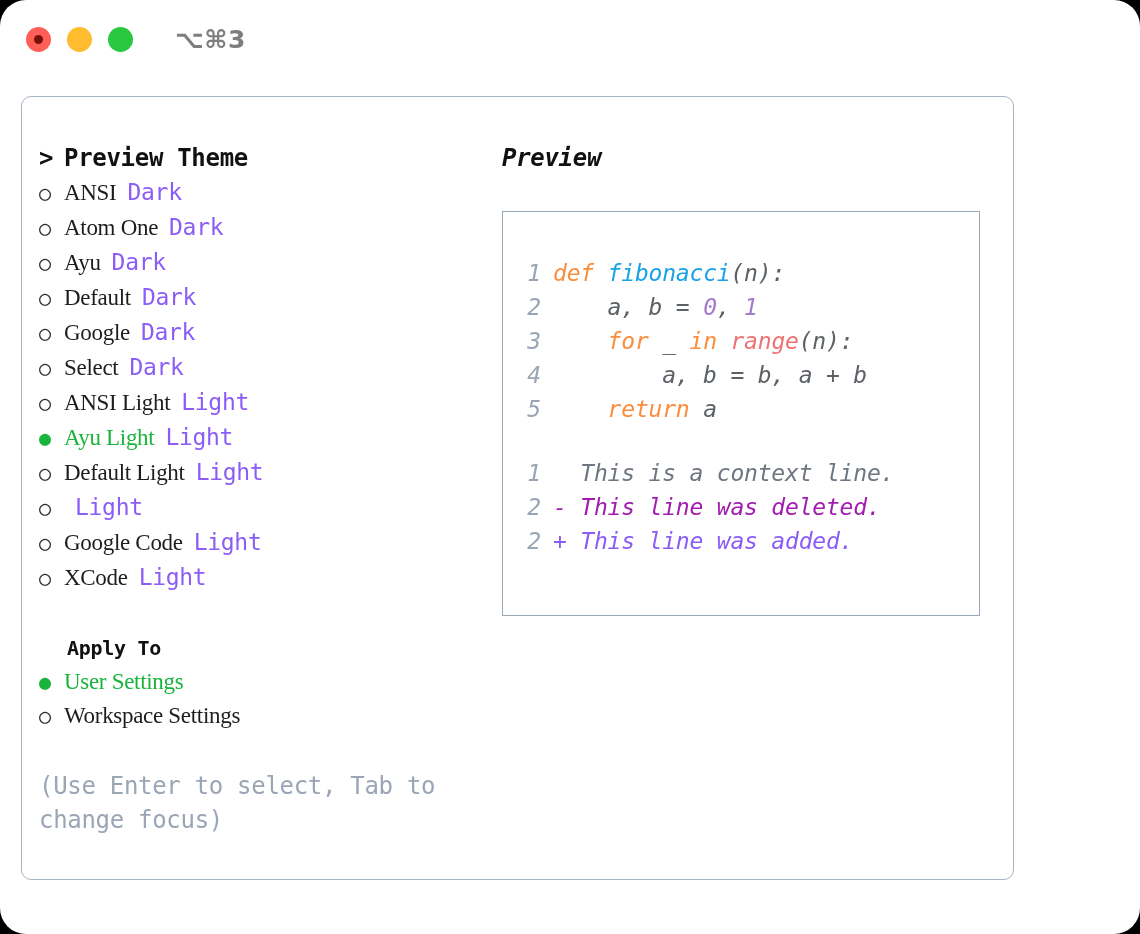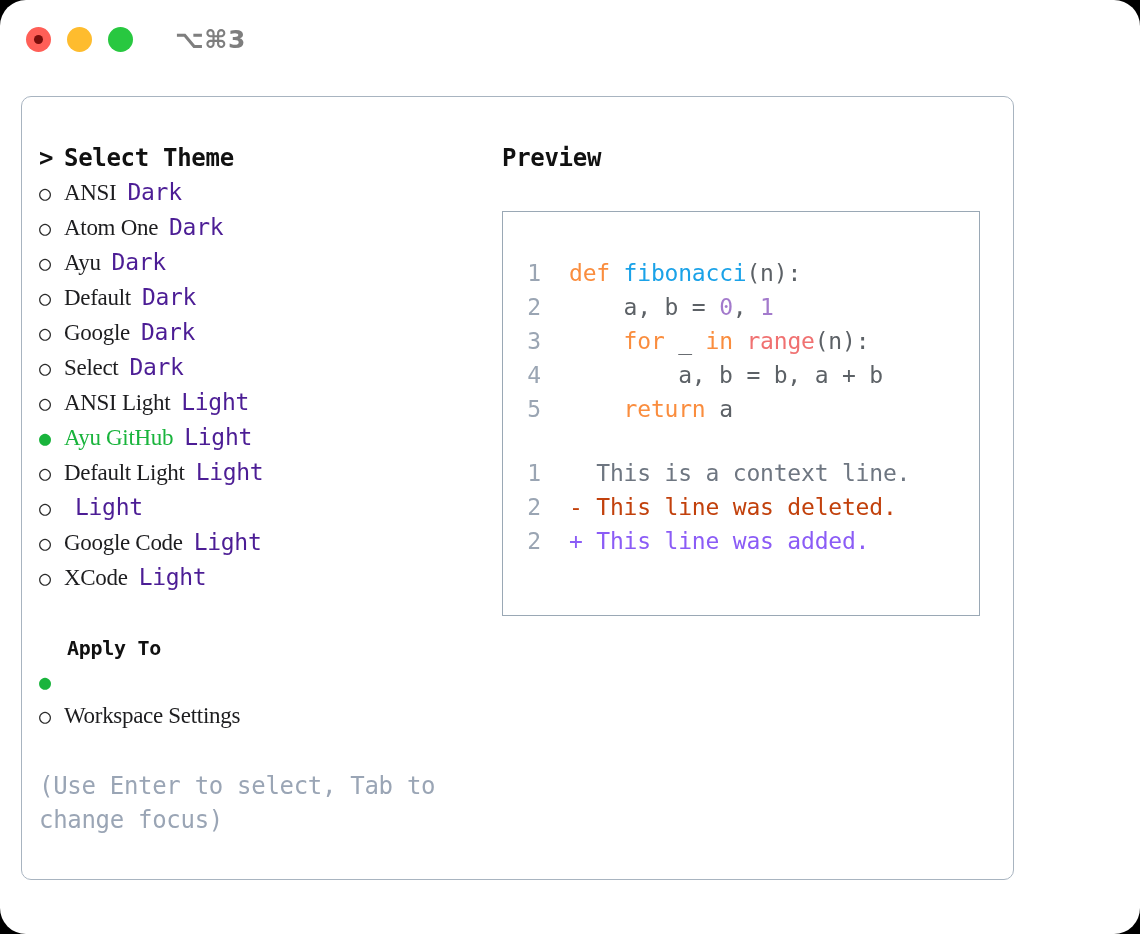--- a/index.html
+++ b/index.html
@@ -105,21 +105,21 @@
     width: 25px;
     flex: none;
     font-size: 20px;
     color: #2a2a2a;
     line-height: 34px;
   }
   .opt.selected .bullet { color: #19b43c; }
   .opt.selected .opt-label { color: #19b43c; }
   .opt-label { color: #1d1d1f; font-family: Liberation Serif, serif; }
   .opt-tag {
-    color: #4c1d95;
+    color: #8b5cf6;
     padding-left: 11px;
   }
 
   .apply-head {
     font-size: 20px;
     font-weight: 600;
     color: #111111;
     letter-spacing: -0.3px;
     line-height: 34px;
     padding-left: 28px;
@@ -134,20 +134,21 @@
     letter-spacing: -0.3px;
     line-height: 34px;
     width: 400px;
     white-space: pre-wrap;
   }
 
   
   .right-col {
     flex: 1;
     padding-left: 18px;
+    font-style: italic;
   }
 
   .preview-head {
     font-size: 24px;
     font-weight: 700;
     color: #111111;
     letter-spacing: -0.3px;
     line-height: 34px;
     white-space: pre;
   }
@@ -168,31 +169,31 @@
     letter-spacing: -0.2px;
     white-space: pre;
   }
   .lno {
     width: 32px;
     flex: none;
     text-align: right;
     color: #9aa5b3;
     padding-right: 12px;
   }
-  .ctext { white-space: pre; margin-left: 16px; }
+  .ctext { white-space: pre; }
 
   .tok-kw   { color: #fa8d3e; }
   .tok-fn   { color: #1aa2e8; }
   .tok-num  { color: #a37acc; }
   .tok-bi   { color: #f07171; }
   .tok-pl   { color: #5c6166; }
 
   .diff-gap { height: 30px; }
   .diff-ctx { color: #6e7681; }
-  .diff-del { color: #c2410c; }
+  .diff-del { color: #a21caf; }
   .diff-add { color: #8b5cf6; }
 </style>
 </head>
 <body>
 
 <div class="window">
 
   <div class="titlebar">
     <div class="lights">
       <div class="light red">
@@ -204,42 +205,42 @@
     <div class="title-shortcut">⌥⌘3</div>
   </div>
 
   <div class="panel">
     <div class="panel-inner">
 
       <div class="left-col">
 
         <div class="section-head">
           <span class="caret">&gt;</span>
-          <span>Select Theme</span>
+          <span>Preview Theme</span>
         </div>
 
         <div class="opt-list" id="theme-list">
             <div class="opt"><span class="bullet">○</span><span class="opt-label">ANSI</span><span class="opt-tag">Dark</span></div>
             <div class="opt"><span class="bullet">○</span><span class="opt-label">Atom One</span><span class="opt-tag">Dark</span></div>
             <div class="opt"><span class="bullet">○</span><span class="opt-label">Ayu</span><span class="opt-tag">Dark</span></div>
             <div class="opt"><span class="bullet">○</span><span class="opt-label">Default</span><span class="opt-tag">Dark</span></div>
             <div class="opt"><span class="bullet">○</span><span class="opt-label">Google</span><span class="opt-tag">Dark</span></div>
             <div class="opt"><span class="bullet">○</span><span class="opt-label">Select</span><span class="opt-tag">Dark</span></div>
             <div class="opt"><span class="bullet">○</span><span class="opt-label">ANSI Light</span><span class="opt-tag">Light</span></div>
-            <div class="opt selected"><span class="bullet">●</span><span class="opt-label">Ayu GitHub</span><span class="opt-tag">Light</span></div>
+            <div class="opt selected"><span class="bullet">●</span><span class="opt-label">Ayu Light</span><span class="opt-tag">Light</span></div>
             <div class="opt"><span class="bullet">○</span><span class="opt-label">Default Light</span><span class="opt-tag">Light</span></div>
             <div class="opt"><span class="bullet">○</span><span class="opt-tag">Light</span></div>
             <div class="opt"><span class="bullet">○</span><span class="opt-label">Google Code</span><span class="opt-tag">Light</span></div>
             <div class="opt"><span class="bullet">○</span><span class="opt-label">XCode</span><span class="opt-tag">Light</span></div>
           </div>
 
         <div class="apply-head">Apply To</div>
 
         <div class="opt-list" id="apply-list">
-            <div class="opt selected"><span class="bullet">●</span></div>
+            <div class="opt selected"><span class="bullet">●</span><span class="opt-label">User Settings</span></div>
             <div class="opt"><span class="bullet">○</span><span class="opt-label">Workspace Settings</span></div>
           </div>
 
         <div class="hint">(Use Enter to select, Tab to change focus)</div>
       </div>
 
       <div class="right-col">
         <div class="preview-head">Preview</div>
 
         <div class="preview-box">

